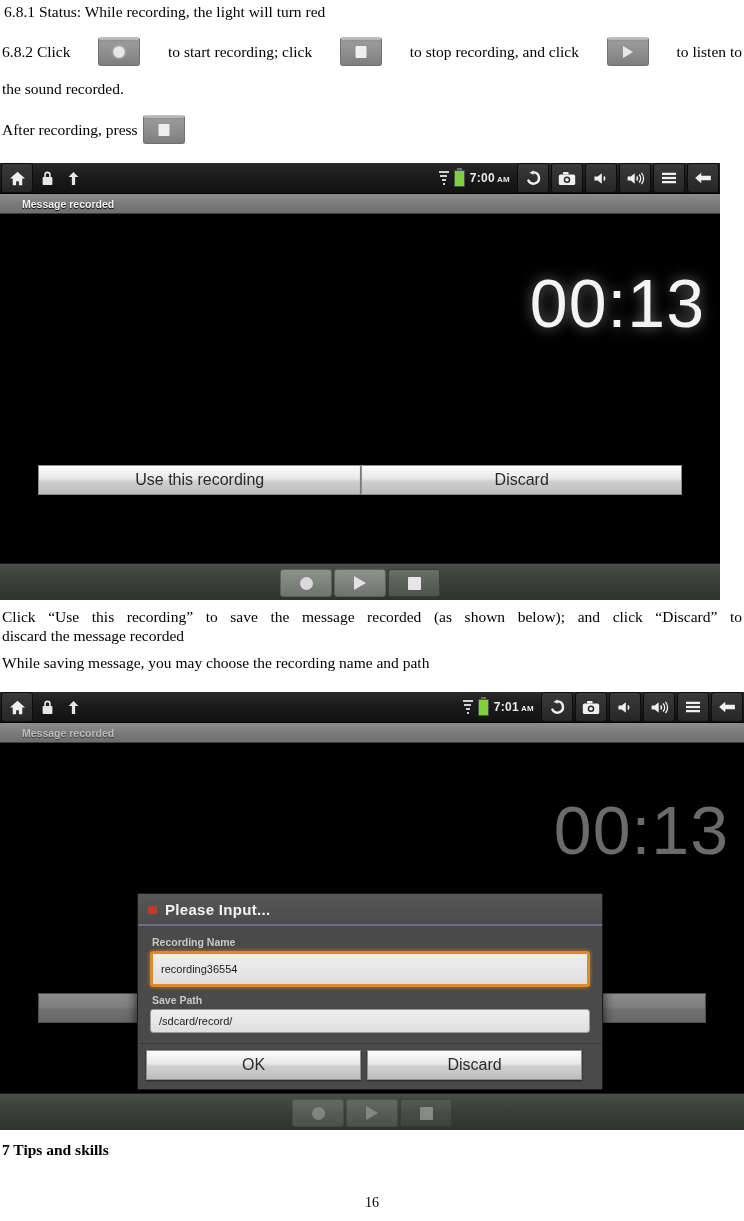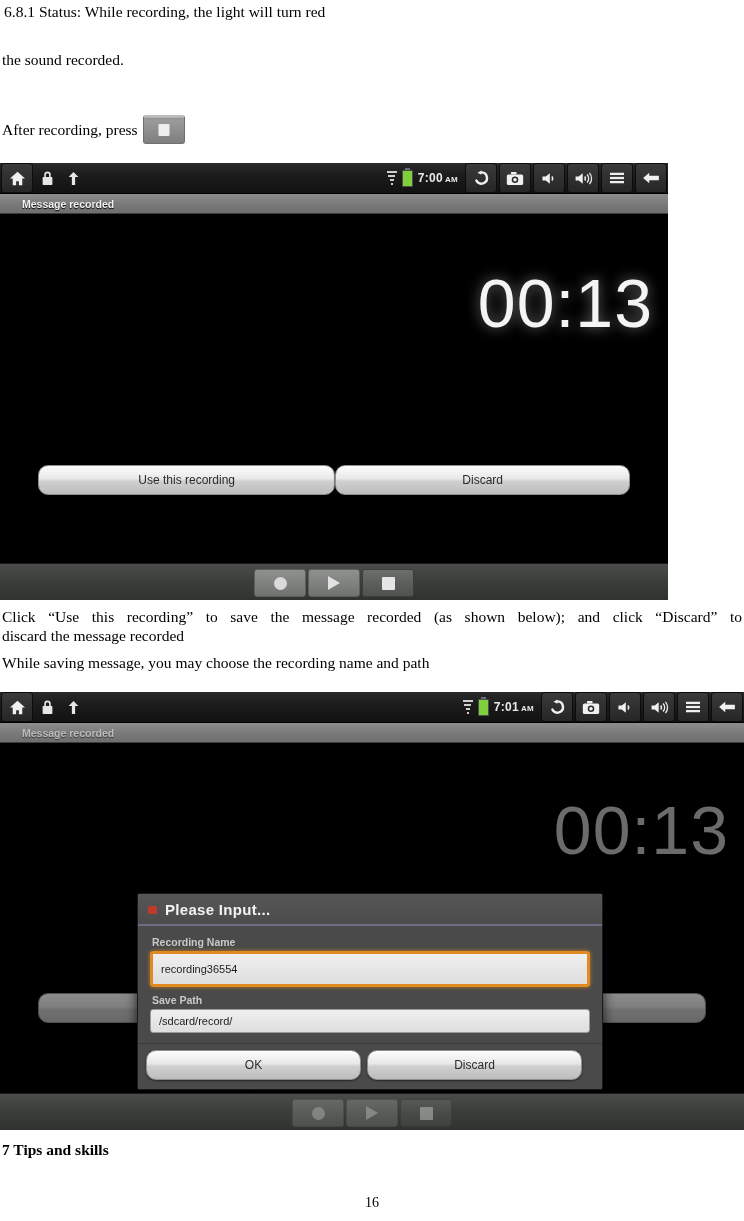--- a/index.html
+++ b/index.html
@@ -198,29 +198,29 @@
   .action-row {
     position: absolute;
     left: 0; right: 0;
     display: flex;
     justify-content: space-between;
     padding: 0 38px;
     box-sizing: border-box;
   }
   .gbtn {
     height: 28px;
-    border-radius: 10px;
+    border-radius: 0;
     background: linear-gradient(180deg, #fdfdfd 0%, #e8e8e8 45%, #cfcfcf 55%, #bdbdbd 100%);
     border: 1px solid #8f8f8f;
     display: flex;
     align-items: center;
     justify-content: center;
     color: #2b2b2b;
     font-family: "Liberation Sans", sans-serif;
-    font-size: 12px;
+    font-size: 16px;
     box-shadow: 0 1px 2px rgba(0,0,0,.5);
   }
   .gbtn.w1 { width: 330px; }
   .gbtn.w2 { width: 327px; }
   .gbtn.dim { opacity: .55; }
 
   .controlbar {
     position: absolute;
     bottom: 0; left: 0; right: 0;
     height: 38px;
@@ -333,31 +333,46 @@
   }
 </style>
 </head>
 <body>
 
 <div class="page">
 
   <div class="para doc-line" style="position:absolute; left:2px; top:2px; width:740px;">6.8.1 Status: While recording, the light will turn red</div>
 
   <div style="position:absolute; left:2px; top:37px; width:740px;">
+    <div class="inline-row doc-line" style="justify-content:space-between;">
+      <span>6.8.2 Click</span>
+      <span class="mini-btn">
+          <span class="glyph g-circle"></span>
+        </span>
+      <span>to start recording; click</span>
+      <span class="mini-btn">
+          <span class="glyph g-square"></span>
+        </span>
+      <span>to stop recording, and click</span>
+      <span class="mini-btn">
+          <span class="glyph g-tri"></span>
+        </span>
+      <span>to listen to</span>
+    </div>
     <div class="doc-line" style="margin-top:13px;">the sound recorded.</div>
   </div>
 
   <div class="inline-row doc-line" style="position:absolute; left:2px; top:115px; width:740px;">
     <span>After recording, press</span>
     <span class="mini-btn">
         <span class="glyph g-square"></span>
       </span>
   </div>
 
-  <div class="shot" style="position:absolute; left:0; top:163px; width:668px; height:437px;">
+  <div class="shot" style="position:absolute; left:0; top:163px; width:720px; height:437px;">
 
     <div class="statusbar">
       <div class="sb-left">
         <div class="sb-btn">
           <svg width="17" height="15" viewBox="0 0 24 22">
               <path d="M12 1 L23 11 L19 11 L19 21 L14 21 L14 15 L10 15 L10 21 L5 21 L5 11 L1 11 Z" fill="#f0f0f0"></path>
             </svg>
         </div>
         <div class="sb-plain">
           <svg width="13" height="15" viewBox="0 0 16 18">

